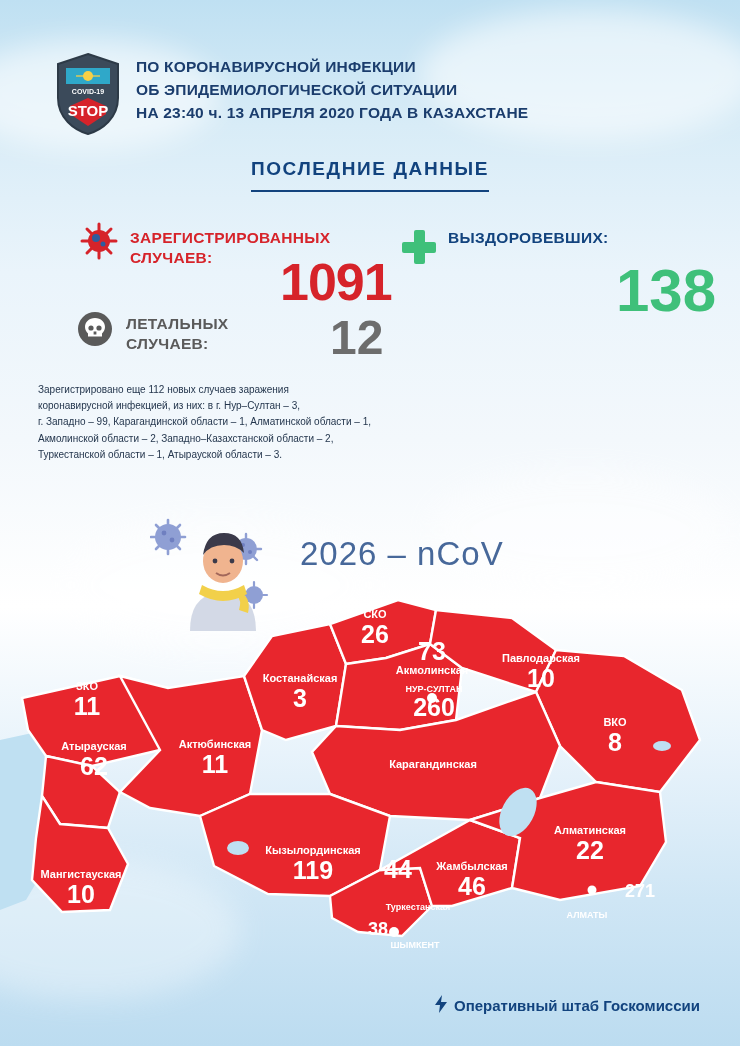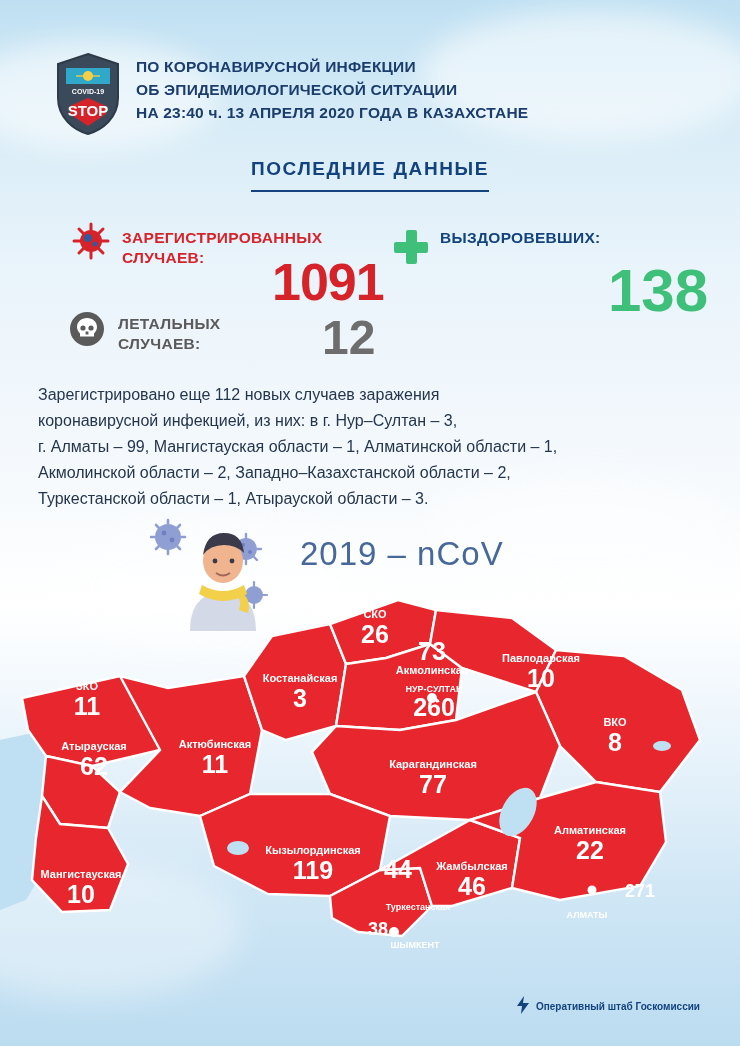--- a/index.html
+++ b/index.html
@@ -75,21 +75,21 @@
   .latest span {
     display: inline-block;
     border-bottom: 2px solid #12437e;
     padding-bottom: 10px;
   }
 
   
   .stats {
     position: absolute;
     top: 218px;
-    left: 0;
+    left: 8px;
     width: 592px;
     height: 150px;
   }
   .stat-label {
     font-weight: bold;
     font-size: 15.5px;
     line-height: 1.3;
     letter-spacing: .3px;
   }
   .registered-block {
@@ -152,21 +152,21 @@
   .virus-icon { width: 38px; height: 38px; }
   .skull-icon { width: 38px; height: 38px; }
 
   
   .note {
     position: absolute;
     left: 38px;
     top: 382px;
     width: 680px;
     color: #24364d;
-    font-size: 16px;
+    font-size: 10px;
     line-height: 1.62;
   }
   .note div { white-space: nowrap; }
 
   
   .ncov-title {
     position: absolute;
     left: 300px;
     top: 535px;
     color: #47689a;
@@ -206,21 +206,21 @@
 
   
   .footer {
     position: absolute;
     right: 40px;
     bottom: 30px;
     display: flex;
     align-items: center;
     color: #12437e;
     font-weight: bold;
-    font-size: 10px;
+    font-size: 15px;
   }
   .bolt { margin-right: 7px; }
 </style>
 </head>
 <body>
 
 <div class="page">
   <div class="cloud c1"></div>
   <div class="cloud c2"></div>
   <div class="cloud c3"></div>
@@ -298,21 +298,21 @@
         <div>ЛЕТАЛЬНЫХ</div>
         <div>СЛУЧАЕВ:</div>
       </div>
     </div>
     <div class="num-deaths">12</div>
   </div>
 
   <div class="note">
     <div>Зарегистрировано еще 112 новых случаев заражения</div>
     <div>коронавирусной инфекцией, из них: в г. Нур–Султан – 3,</div>
-    <div>г. Алматы – 99, Мангистауская области – 1, Алматинской области – 1,</div>
+    <div>г. Западно – 99, Карагандинской области – 1, Алматинской области – 1,</div>
     <div>Акмолинской области – 2, Западно–Казахстанской области – 2,</div>
     <div>Туркестанской области – 1, Атырауской области – 3.</div>
   </div>
 
   <div class="boy">
     <svg width="130" height="130" viewBox="0 0 130 130">
       <circle cx="18" cy="32" r="13" fill="#8f9fd4"></circle>
       <circle cx="14" cy="28" r="2.4" fill="#6f7fc0"></circle>
       <circle cx="22" cy="35" r="2.4" fill="#6f7fc0"></circle>
       <g stroke="#8f9fd4" stroke-width="2.6" stroke-linecap="round">
@@ -347,21 +347,21 @@
       <ellipse cx="73" cy="56" rx="20" ry="22" fill="#f0b48f"></ellipse>
       <path d="M53 50 q3-22 21-22 q18 0 20 20 q-8-8-20-8 q-14 0-21 10z" fill="#3b3a4a"></path>
       <circle cx="65" cy="56" r="2.4" fill="#3b3a4a"></circle>
       <circle cx="82" cy="56" r="2.4" fill="#3b3a4a"></circle>
       <path d="M66 68 q7 5 14 0" stroke="#a2675a" stroke-width="2" fill="none"></path>
       <path d="M52 80 q21 12 42 0 l3 9 q-24 14-48 0z" fill="#f2d04a"></path>
       <path d="M92 88 q9 6 6 20 l-9-3 q3-10 -2-14z" fill="#f2d04a"></path>
     </svg>
   </div>
 
-  <div class="ncov-title">2019 – nCoV</div>
+  <div class="ncov-title">2026 – nCoV</div>
 
   <div class="map-wrap">
     <svg width="740" height="420" viewBox="0 0 740 420">
 
       <path d="M0 160 L46 150 L58 196 L40 236 L52 276 L26 320 L0 330 Z" fill="#bfe0f2"></path>
       <g stroke="#ffffff" stroke-width="2.4" fill="#e8262d">
 
         <path d="M22 118 L120 96 L168 108 L160 170 L92 186 L46 176 L28 150 Z"></path>
 
         <path d="M46 176 L92 186 L120 212 L108 248 L60 244 L42 216 Z"></path>
@@ -435,21 +435,20 @@
     <div class="reg-label" style="left:486px; top:72px;  width:110px;">
       <span class="reg-name">Павлодарская</span>
       <span class="reg-num">10</span>
     </div>
     <div class="reg-label" style="left:584px; top:136px; width:62px;">
       <span class="reg-name">ВКО</span>
       <span class="reg-num">8</span>
     </div>
     <div class="reg-label" style="left:368px; top:178px; width:130px;">
       <span class="reg-name">Карагандинская</span>
-      <span class="reg-num">77</span>
     </div>
     <div class="reg-label" style="left:248px; top:264px; width:130px;">
       <span class="reg-name">Кызылординская</span>
       <span class="reg-num">119</span>
     </div>
     <div class="reg-label" style="left:374px; top:276px; width:48px;">
       <span class="reg-num">44</span>
     </div>
     <div class="reg-label" style="left:380px; top:322px; width:76px; font-size:8px;">
       <span class="reg-name tiny">Туркестанская</span>

